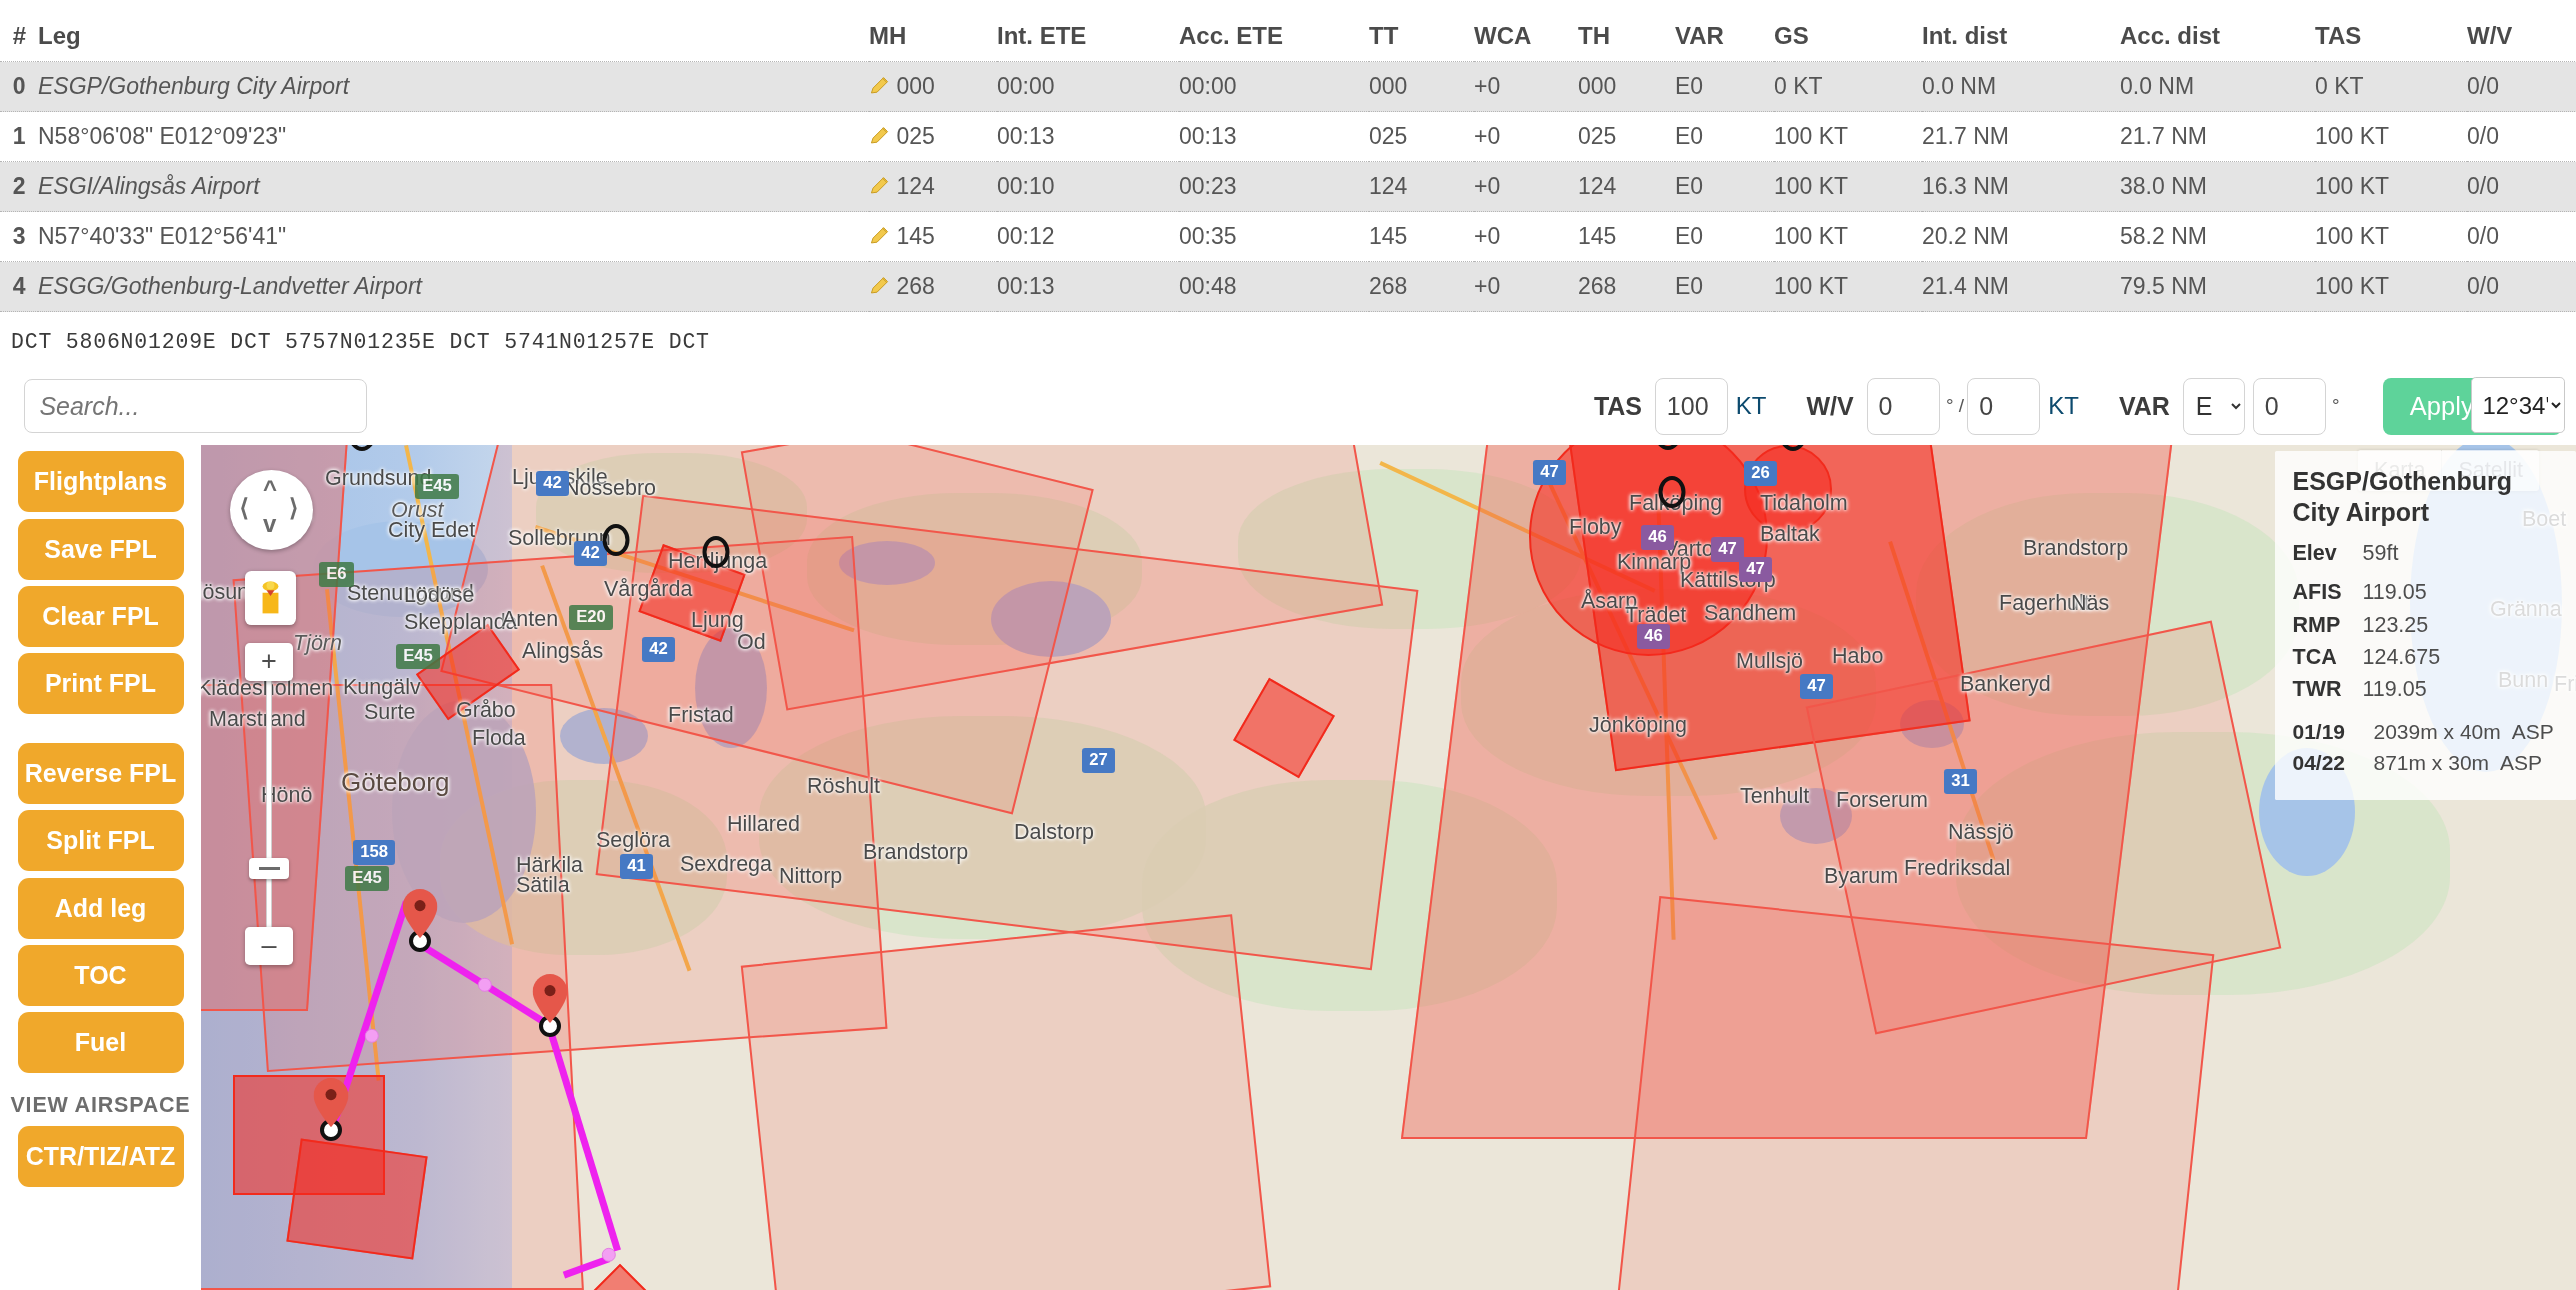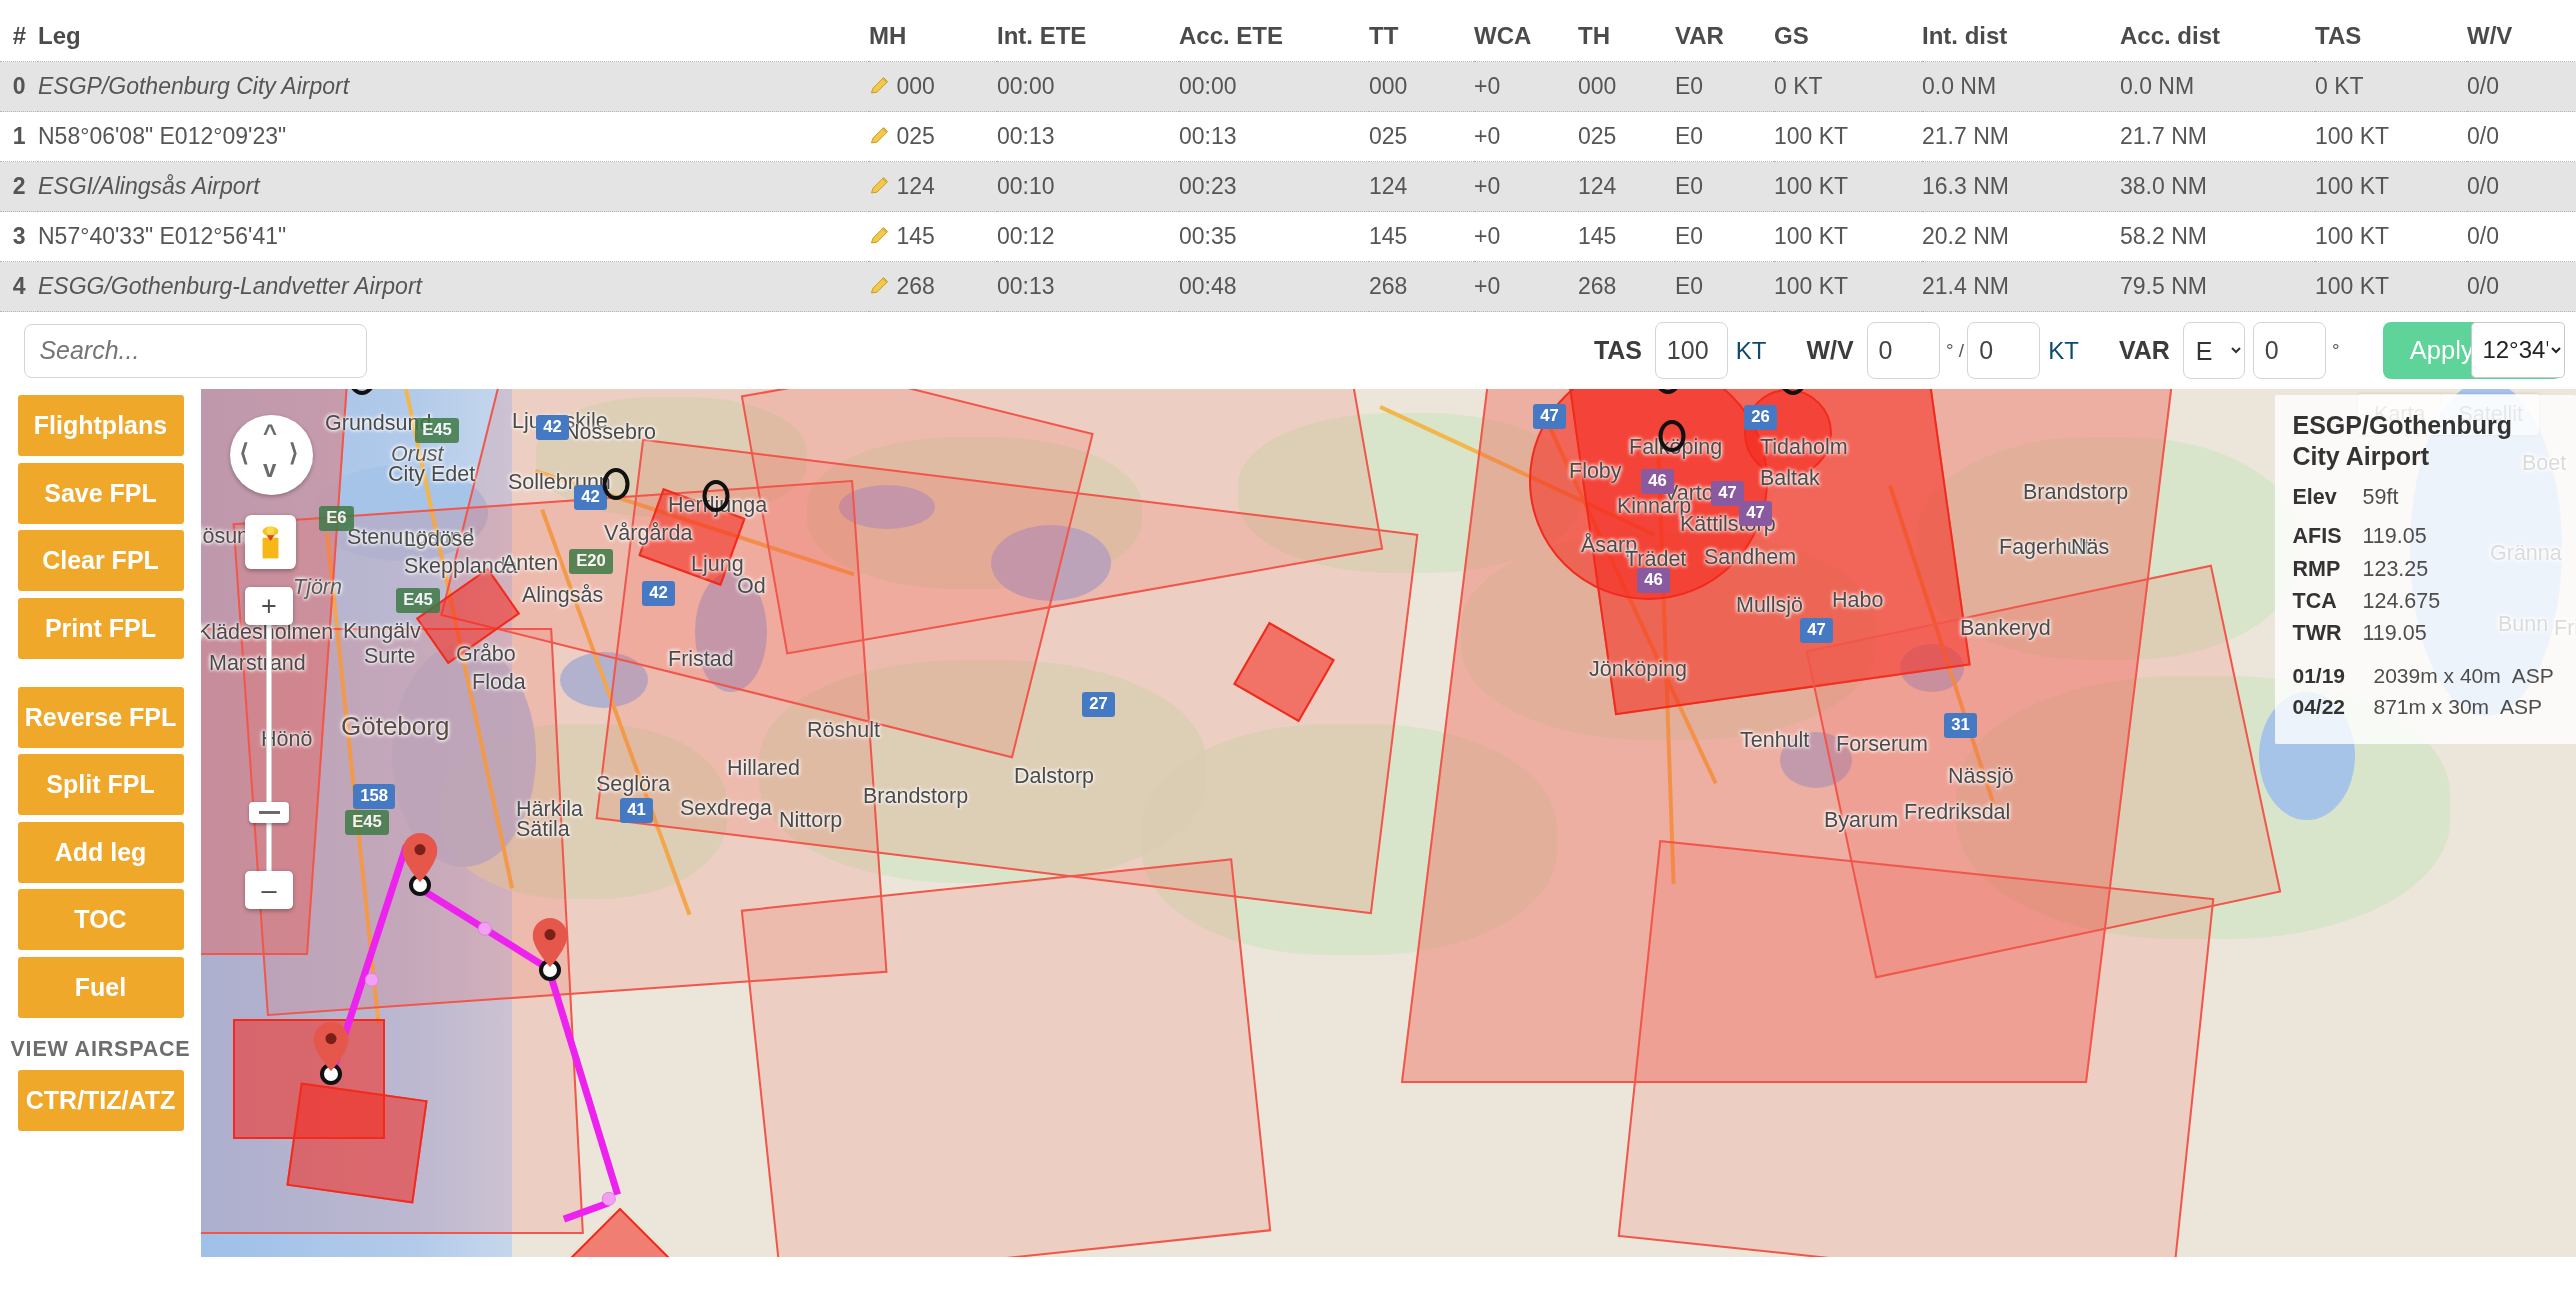--- a/index.html
+++ b/index.html
@@ -95,21 +95,21 @@
   }
   
   .main { position: relative; width: 2576px; height: 868px; }
   
   .sidebar {
     position:absolute; left:0; top:0; width: 201px; height: 868px;
     background:#fff; z-index: 40; padding-top: 6.4px;
   }
   .side-btn {
     display:block; width: 166px; margin: 0 auto 6.4px auto;
-    background: #f0a82b; color:#fff; border:none; border-radius: 3px;
+    background: #f0a82b; color:#fff; border:none; border-radius: 11px;
     font-size: 25px; font-weight: bold; padding: 16px 0; cursor:pointer;
     text-align:center; font-family: "Liberation Sans", sans-serif;
   }
   .side-gap { height: 22px; }
   .side-heading {
     font-size: 21.5px; font-weight:bold; color:#6d6d6d;
     text-align:center; letter-spacing:0.8px; padding: 12.8px 0 8px 0;
   }
   
   .map {
@@ -378,20 +378,21 @@
           <td class="col-th">268</td>
           <td class="col-var">E0</td>
           <td class="col-gs">100 KT</td>
           <td class="col-intd">21.4 NM</td>
           <td class="col-accd">79.5 NM</td>
           <td class="col-tas">100 KT</td>
           <td class="col-wv">0/0</td>
         </tr>
       </tbody>
   </table>
+  <div class="route-string">DCT 5806N01209E DCT 5757N01235E DCT 5741N01257E DCT</div>
 </div>
 
 <div class="toolbar">
   <input class="search-input" type="text" placeholder="Search..." style="">
 
   <div style="flex:1"></div>
 
   <span class="tb-label">TAS</span>
   <input class="num-input" type="text" value="100" style="">
   <span class="unit">KT</span>

